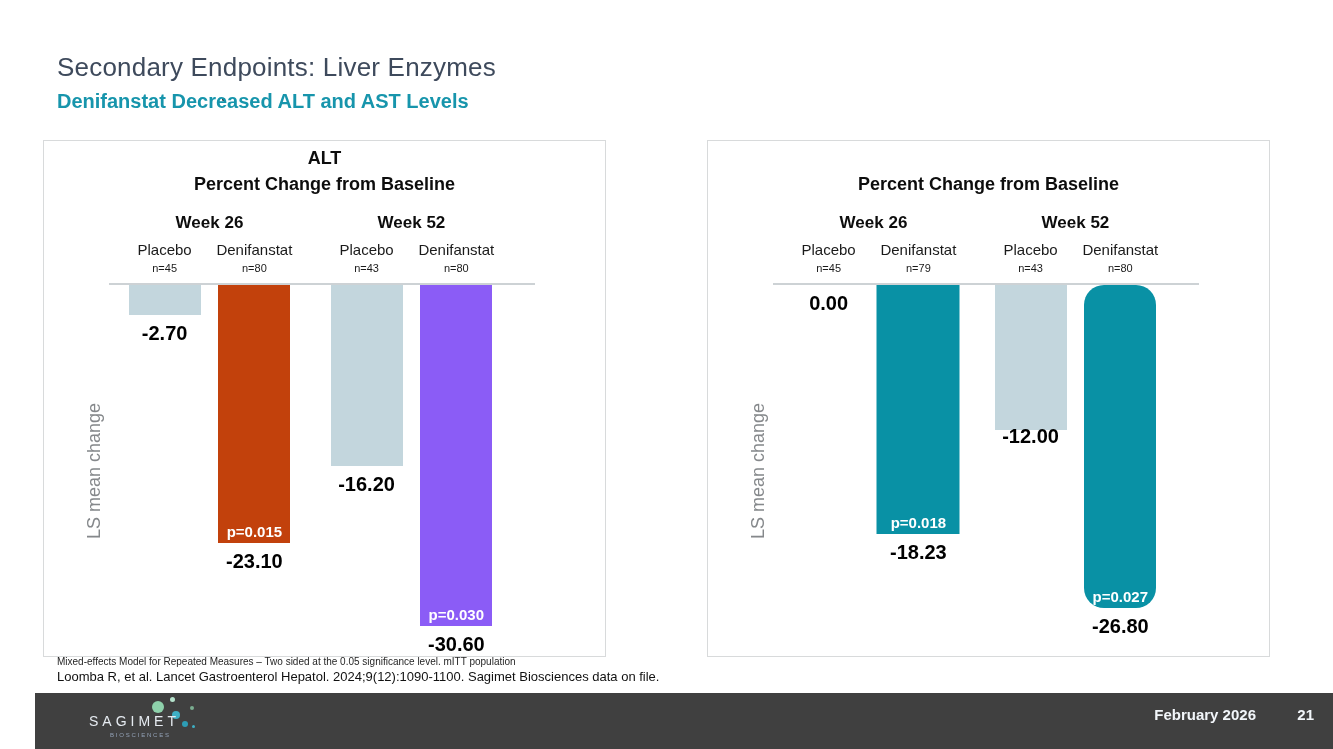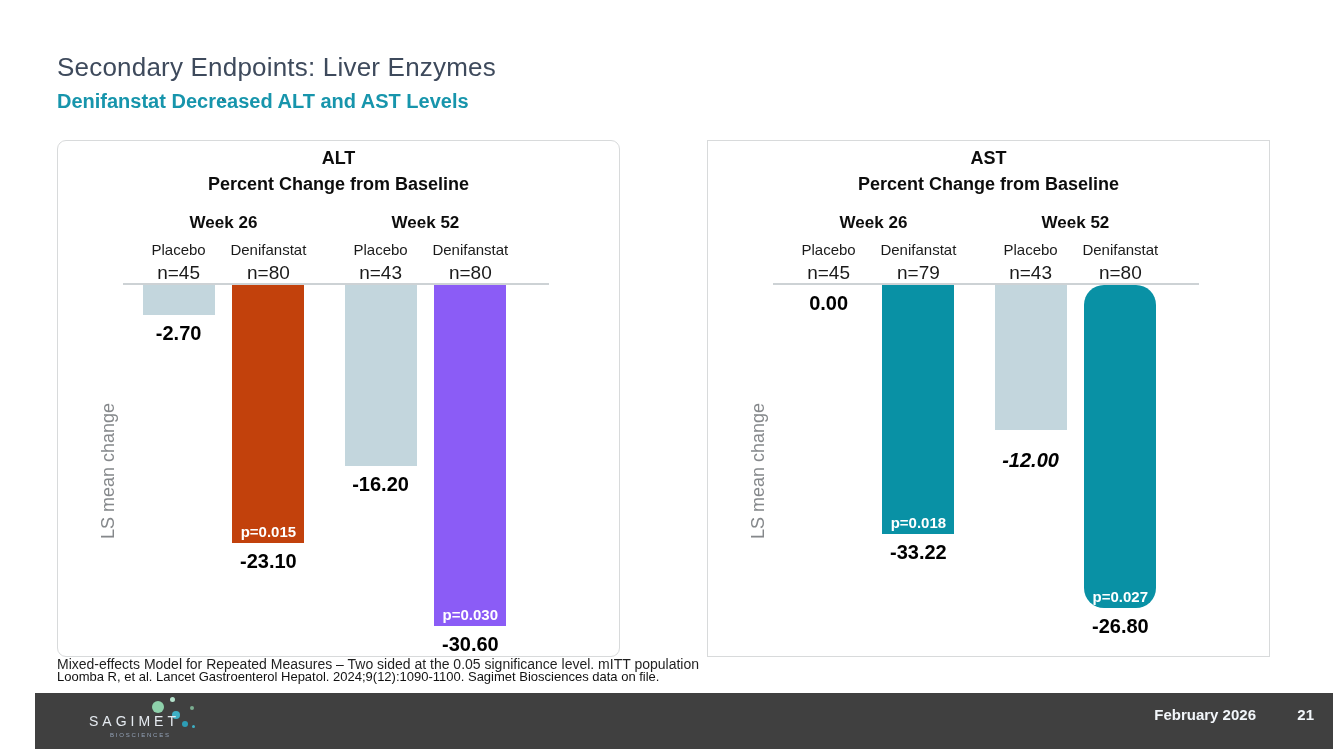--- a/index.html
+++ b/index.html
@@ -5,36 +5,36 @@
   html,body{margin:0;padding:0;}
   body{
     width:1333px;height:749px;position:relative;background:#ffffff;
     font-family:"Liberation Sans", sans-serif;overflow:hidden;
   }
   .title{position:absolute;left:57px;top:52px;font-size:26px;font-weight:400;color:#3e4a5c;letter-spacing:.2px;}
   .stray-dot{position:absolute;left:222px;top:98px;width:3px;height:3px;border-radius:50%;background:#2b2b2b;}
   .subtitle{position:absolute;left:57px;top:90px;font-size:20px;font-weight:700;color:#1795ac;}
 
   .panel{position:absolute;top:140px;width:561px;height:515px;background:#fff;border:1px solid #d8dadb;}
-  #panel-alt{left:57px;border-radius:9px;}
+  #panel-alt{left:43px;}
   #panel-ast{left:707px;}
 
   .c-t1,.c-t2{position:absolute;left:0;right:0;text-align:center;font-weight:700;color:#0d0d0d;font-size:18px;}
   .c-t1{top:7px;}
   .c-t2{top:33px;}
   .week{position:absolute;top:72px;transform:translateX(-50%);font-size:17px;font-weight:700;color:#0d0d0d;white-space:nowrap;}
   .arm{position:absolute;top:100px;transform:translateX(-50%);font-size:15px;color:#1a1a1a;white-space:nowrap;}
-  .nlab{position:absolute;top:121px;transform:translateX(-50%);font-size:19px;color:#1a1a1a;white-space:nowrap;}
+  .nlab{position:absolute;top:121px;transform:translateX(-50%);font-size:11px;color:#1a1a1a;white-space:nowrap;}
   .baseline{position:absolute;top:142px;left:11.5%;width:76%;height:2px;background:#cdd2d5;}
   .bar{position:absolute;top:144px;width:72px;transform:translateX(-50%);}
   .plabel{position:absolute;left:-8px;right:-8px;bottom:3px;text-align:center;font-size:15px;font-weight:700;color:#ffffff;white-space:nowrap;}
   .vlabel{position:absolute;transform:translateX(-50%);font-size:20px;font-weight:700;color:#000000;white-space:nowrap;}
   .ylab{position:absolute;left:50px;top:330px;transform:translate(-50%,-50%) rotate(-90deg);font-size:18px;color:#85888b;white-space:nowrap;}
 
-  .fn1{position:absolute;left:57px;top:656px;font-size:14px;color:#1f1f1f;}
+  .fn1{position:absolute;left:57px;top:656px;font-size:10px;color:#1f1f1f;}
   .fn2{position:absolute;left:57px;top:669px;font-size:13px;color:#111;font-weight:500;}
 
   .footer{position:absolute;left:0;top:693px;width:1333px;height:56px;background:#445268;}
   .logo{position:absolute;left:50px;top:6px;width:150px;height:46px;}
   .logo-text{position:absolute;left:4px;top:14px;font-size:14px;font-weight:400;letter-spacing:4px;color:#e6ebf1;}
   .logo-sub{position:absolute;left:25px;top:33px;font-size:6px;letter-spacing:1.8px;color:#93a1b6;}
   .dot{position:absolute;border-radius:50%;}
   .dot-1{left:67px;top:2px;width:12px;height:12px;background:#8ed1ab;}
   .dot-2{left:87px;top:12px;width:8px;height:8px;background:#3eafc4;}
   .dot-3{left:97px;top:22px;width:6px;height:6px;background:#2d9db5;}
@@ -74,39 +74,38 @@
       <div class="bar" style="left: 57.5%; height: 181px; background: rgb(195, 214, 221);"></div>
       <div class="vlabel" style="left: 57.5%; top: 332px;">-16.20</div>
       <div class="arm" style="left: 73.5%;">Denifanstat</div>
       <div class="nlab" style="left: 73.5%;">n=80</div>
       <div class="bar" style="left: 73.5%; height: 341px; background: #8b5cf6;">
         <div class="plabel">p=0.030</div>
       </div>
       <div class="vlabel" style="left: 73.5%; top: 492px;">-30.60</div>
     </div>
   <div class="panel" id="panel-ast">
-      <div class="c-t1">AST</div>
       <div class="c-t2">Percent Change from Baseline</div>
       <div class="baseline"></div>
       <div class="ylab">LS mean change</div>
       <div class="week" style="left: 29.5%;">Week 26</div>
       <div class="arm" style="left: 21.5%;">Placebo</div>
       <div class="nlab" style="left: 21.5%;">n=45</div>
       <div class="vlabel" style="left: 21.5%; top: 151px;">0.00</div>
       <div class="arm" style="left: 37.5%;">Denifanstat</div>
       <div class="nlab" style="left: 37.5%;">n=79</div>
-      <div class="bar" style="left: 37.5%; height: 249px; background: rgb(9, 145, 165);">
+      <div class="bar" style="left: 37.5%; height: 249px; background: rgb(9, 145, 165); padding-left: 11px;">
         <div class="plabel">p=0.018</div>
       </div>
-      <div class="vlabel" style="left: 37.5%; top: 400px;">-33.22</div>
+      <div class="vlabel" style="left: 37.5%; top: 400px;">-18.23</div>
       <div class="week" style="left: 65.5%;">Week 52</div>
       <div class="arm" style="left: 57.5%;">Placebo</div>
       <div class="nlab" style="left: 57.5%;">n=43</div>
       <div class="bar" style="left: 57.5%; height: 145px; background: rgb(195, 214, 221);"></div>
-      <div class="vlabel" style="left: 57.5%; top: 308px; font-style: italic;">-12.00</div>
+      <div class="vlabel" style="left: 57.5%; top: 284px;">-12.00</div>
       <div class="arm" style="left: 73.5%;">Denifanstat</div>
       <div class="nlab" style="left: 73.5%;">n=80</div>
       <div class="bar" style="left: 73.5%; height: 323px; background: rgb(9, 145, 165); border-radius: 20px;">
         <div class="plabel">p=0.027</div>
       </div>
       <div class="vlabel" style="left: 73.5%; top: 474px;">-26.80</div>
     </div>
 
   <div class="fn1">Mixed-effects Model for Repeated Measures – Two sided at the 0.05 significance level. mITT population</div>
   <div class="fn2">Loomba R, et al. Lancet Gastroenterol Hepatol. 2024;9(12):1090-1100. Sagimet Biosciences data on file.</div>

